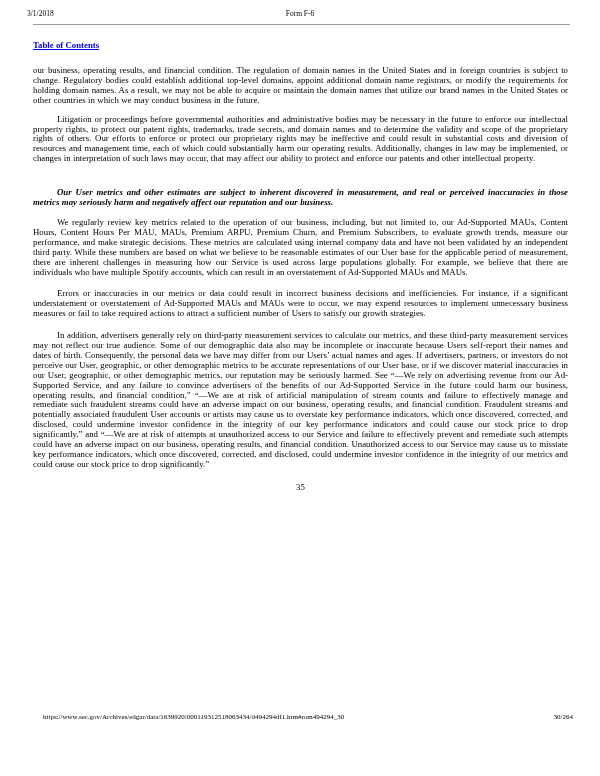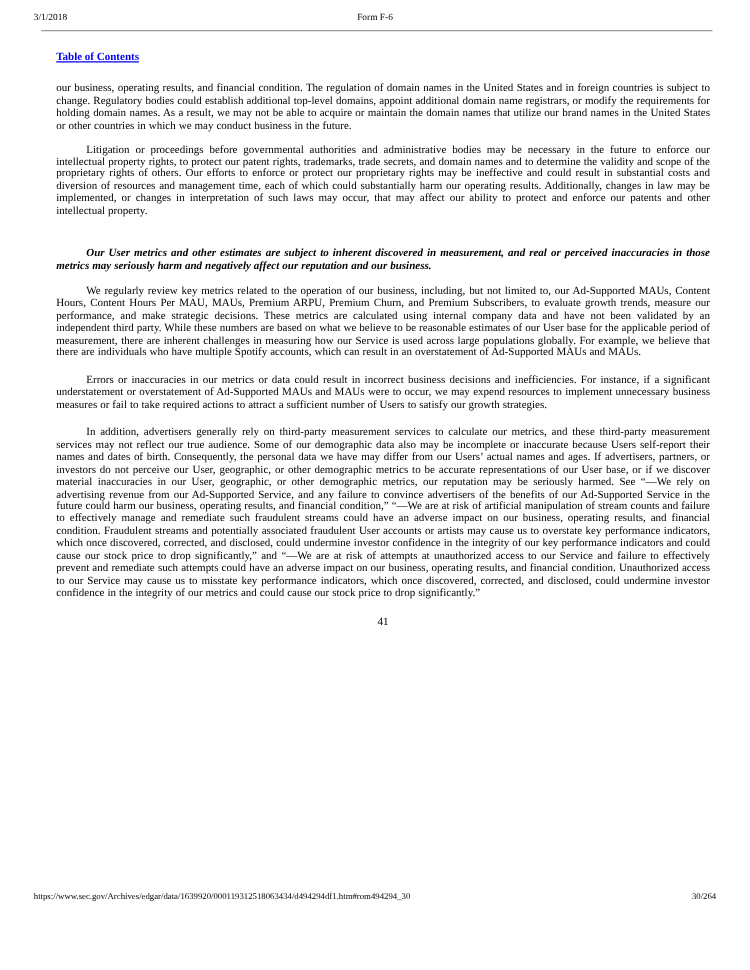--- a/index.html
+++ b/index.html
@@ -17,21 +17,21 @@
     font-size: 7.5px; line-height: 9px; color: #000;
   }
   .hdr-date { position: absolute; left: 0; top: 0; }
   .hdr-title { position: absolute; left: 50%; top: 0; transform: translateX(-50%); }
 
   .rule {
     position: absolute; top: 24px; left: 33px; right: 30px;
     height: 0; border-top: 1.5px solid #9a9a9a;
   }
 
-  .content { position: absolute; top: 40px; left: 33px; right: 32px; margin-left: 12px; }
+  .content { position: absolute; top: 40px; left: 33px; right: 32px; }
 
   .toc { margin: 0 0 16px 0; font-size: 8.8px; line-height: 10px; }
   .toc-link {
     font-weight: bold; color: #0000EE; text-decoration: underline;
     cursor: pointer;
   }
 
   .para {
     margin: 0 0 9px 0;
     font-size: 8.8px; line-height: 9.9px;
@@ -49,21 +49,21 @@
   .page-num {
     margin-top: 12px;
     text-align: center;
     font-size: 8.8px; line-height: 10px;
   }
 
   .footer {
     position: absolute; bottom: 15px; left: 27px; right: 27px;
     font-size: 7px; line-height: 8px; color: #000;
   }
-  .footer-url { position: absolute; left: 0; bottom: 0; }
+  .footer-url { position: absolute; left: 16px; bottom: 0; }
   .footer-page { position: absolute; right: 0; bottom: 0; }
 </style>
 </head>
 <body>
 
 <div class="sheet">
 
   <div class="header-row">
     <span class="hdr-date">3/1/2018</span>
     <span class="hdr-title">Form F-6</span>
@@ -81,21 +81,21 @@
     <p class="para">Litigation or proceedings before governmental authorities and administrative bodies may be necessary in the future to enforce our intellectual property rights, to protect our patent rights, trademarks, trade secrets, and domain names and to determine the validity and scope of the proprietary rights of others. Our efforts to enforce or protect our proprietary rights may be ineffective and could result in substantial costs and diversion of resources and management time, each of which could substantially harm our operating results. Additionally, changes in law may be implemented, or changes in interpretation of such laws may occur, that may affect our ability to protect and enforce our patents and other intellectual property.</p>
 
     <p class="para heading">Our User metrics and other estimates are subject to inherent discovered in measurement, and real or perceived inaccuracies in those metrics may seriously harm and negatively affect our reputation and our business.</p>
 
     <p class="para">We regularly review key metrics related to the operation of our business, including, but not limited to, our Ad-Supported MAUs, Content Hours, Content Hours Per MAU, MAUs, Premium ARPU, Premium Churn, and Premium Subscribers, to evaluate growth trends, measure our performance, and make strategic decisions. These metrics are calculated using internal company data and have not been validated by an independent third party. While these numbers are based on what we believe to be reasonable estimates of our User base for the applicable period of measurement, there are inherent challenges in measuring how our Service is used across large populations globally. For example, we believe that there are individuals who have multiple Spotify accounts, which can result in an overstatement of Ad-Supported MAUs and MAUs.</p>
 
     <p class="para mt12">Errors or inaccuracies in our metrics or data could result in incorrect business decisions and inefficiencies. For instance, if a significant understatement or overstatement of Ad-Supported MAUs and MAUs were to occur, we may expend resources to implement unnecessary business measures or fail to take required actions to attract a sufficient number of Users to satisfy our growth strategies.</p>
 
     <p class="para mt12">In addition, advertisers generally rely on third-party measurement services to calculate our metrics, and these third-party measurement services may not reflect our true audience. Some of our demographic data also may be incomplete or inaccurate because Users self-report their names and dates of birth. Consequently, the personal data we have may differ from our Users’ actual names and ages. If advertisers, partners, or investors do not perceive our User, geographic, or other demographic metrics to be accurate representations of our User base, or if we discover material inaccuracies in our User, geographic, or other demographic metrics, our reputation may be seriously harmed. See “—We rely on advertising revenue from our Ad-Supported Service, and any failure to convince advertisers of the benefits of our Ad-Supported Service in the future could harm our business, operating results, and financial condition,” “—We are at risk of artificial manipulation of stream counts and failure to effectively manage and remediate such fraudulent streams could have an adverse impact on our business, operating results, and financial condition. Fraudulent streams and potentially associated fraudulent User accounts or artists may cause us to overstate key performance indicators, which once discovered, corrected, and disclosed, could undermine investor confidence in the integrity of our key performance indicators and could cause our stock price to drop significantly,” and “—We are at risk of attempts at unauthorized access to our Service and failure to effectively prevent and remediate such attempts could have an adverse impact on our business, operating results, and financial condition. Unauthorized access to our Service may cause us to misstate key performance indicators, which once discovered, corrected, and disclosed, could undermine investor confidence in the integrity of our metrics and could cause our stock price to drop significantly.”</p>
 
-    <div class="page-num">41</div>
+    <div class="page-num">35</div>
   </div>
 
   <div class="footer">
     <span class="footer-url">https://www.sec.gov/Archives/edgar/data/1639920/000119312518063434/d494294df1.htm#rom494294_30</span>
     <span class="footer-page">30/264</span>
   </div>
 
 </div>
 
 </body></html>

